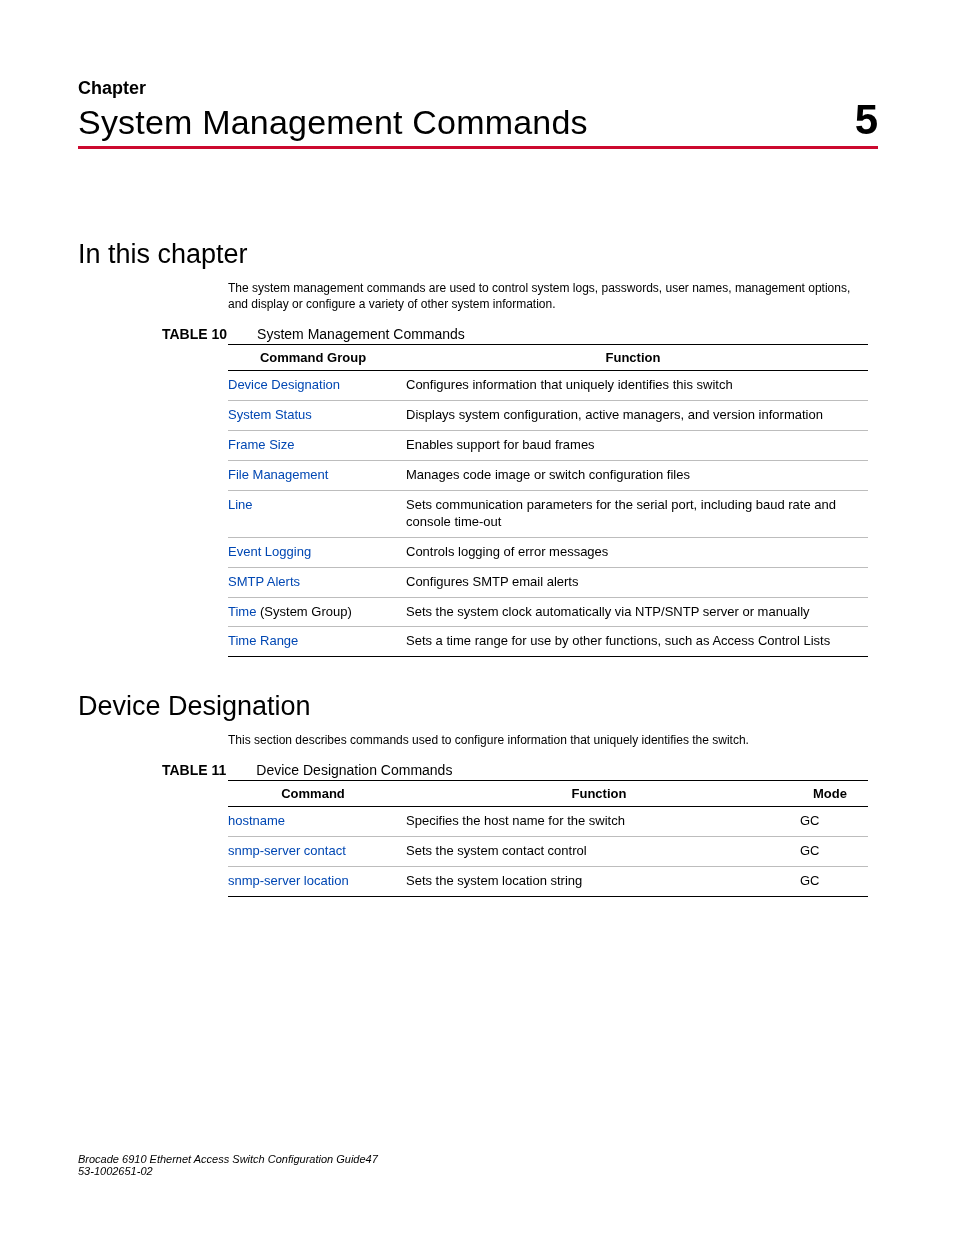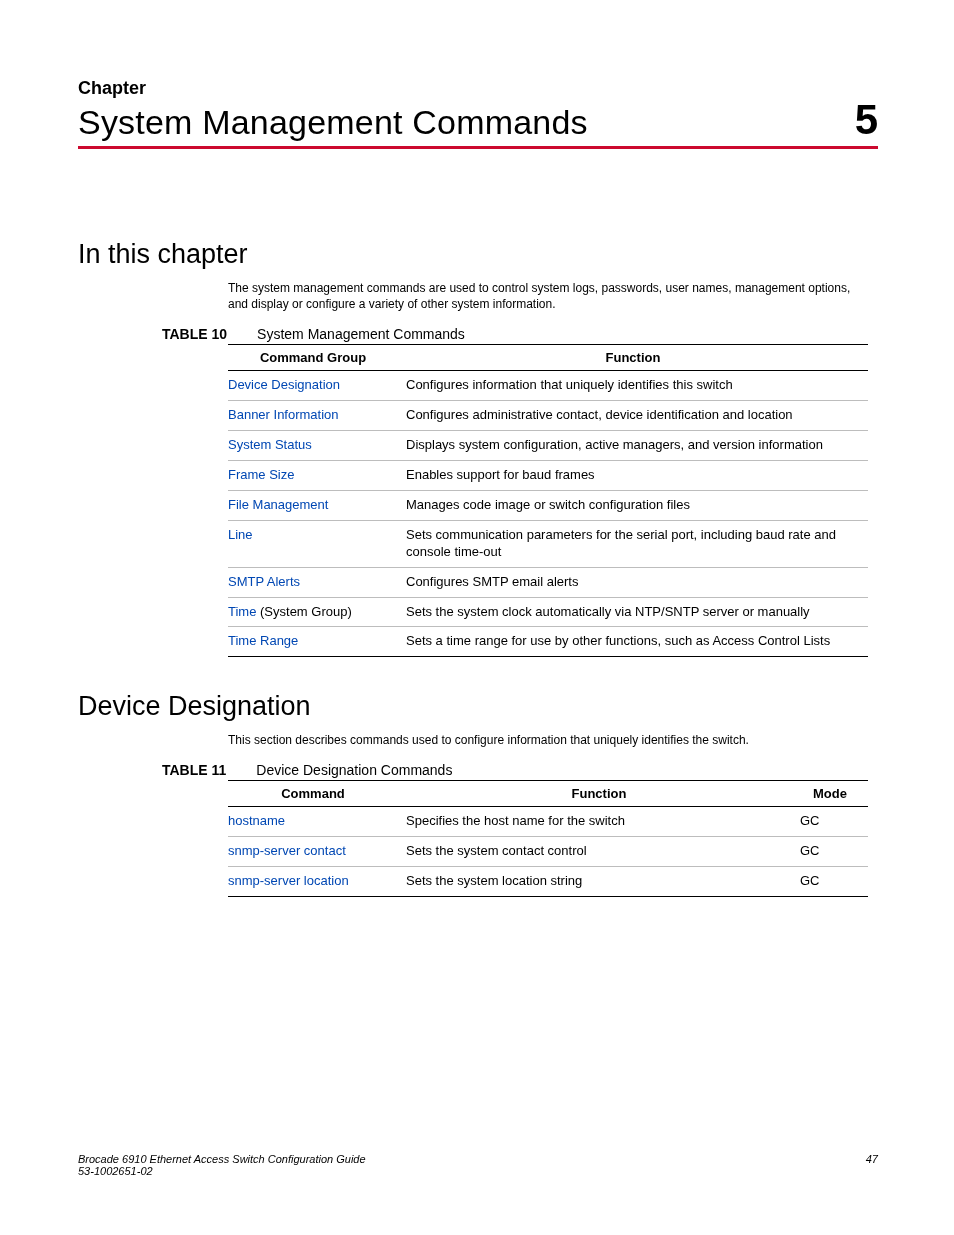--- a/index.html
+++ b/index.html
@@ -99,21 +99,20 @@
   .col-func { width: auto; }
   .col-mode { width: 60px; }
   .footer {
     position: absolute;
     left: 78px;
     bottom: 58px;
     width: 800px;
     font-size: 11px;
     font-style: italic;
     display: flex;
-    justify-content: space-between;
   }
   .footer .right { font-style: italic; }
 </style>
 </head>
 <body>
 
 <div class="page">
   <div class="chapter-label">Chapter</div>
   <div class="title-row">
     <span class="page-title">System Management Commands</span>
@@ -132,38 +131,38 @@
         <th class="col-cmd">Command Group</th>
         <th class="col-func">Function</th>
       </tr>
     </thead>
     <tbody id="t10-body">
         <tr>
           <td class="col-cmd"><span class="link">Device Designation</span></td>
           <td>Configures information that uniquely identifies this switch</td>
         </tr>
         <tr>
-          <td class="col-cmd"><span class="link">Banner Information</span></td>
-          <td>Configures administrative contact, device identification and location</td>
-        </tr>
-        <tr>
           <td class="col-cmd"><span class="link">System Status</span></td>
           <td>Displays system configuration, active managers, and version information</td>
         </tr>
         <tr>
           <td class="col-cmd"><span class="link">Frame Size</span></td>
           <td>Enables support for baud frames</td>
         </tr>
         <tr>
           <td class="col-cmd"><span class="link">File Management</span></td>
           <td>Manages code image or switch configuration files</td>
         </tr>
         <tr>
           <td class="col-cmd"><span class="link">Line</span></td>
           <td>Sets communication parameters for the serial port, including baud rate and console time-out</td>
+        </tr>
+        <tr>
+          <td class="col-cmd"><span class="link">Event Logging</span></td>
+          <td>Controls logging of error messages</td>
         </tr>
         <tr>
           <td class="col-cmd"><span class="link">SMTP Alerts</span></td>
           <td>Configures SMTP email alerts</td>
         </tr>
         <tr>
           <td class="col-cmd"><span class="link">Time</span><span> (System Group)</span></td>
           <td>Sets the system clock automatically via NTP/SNTP server or manually</td>
         </tr>
         <tr>

